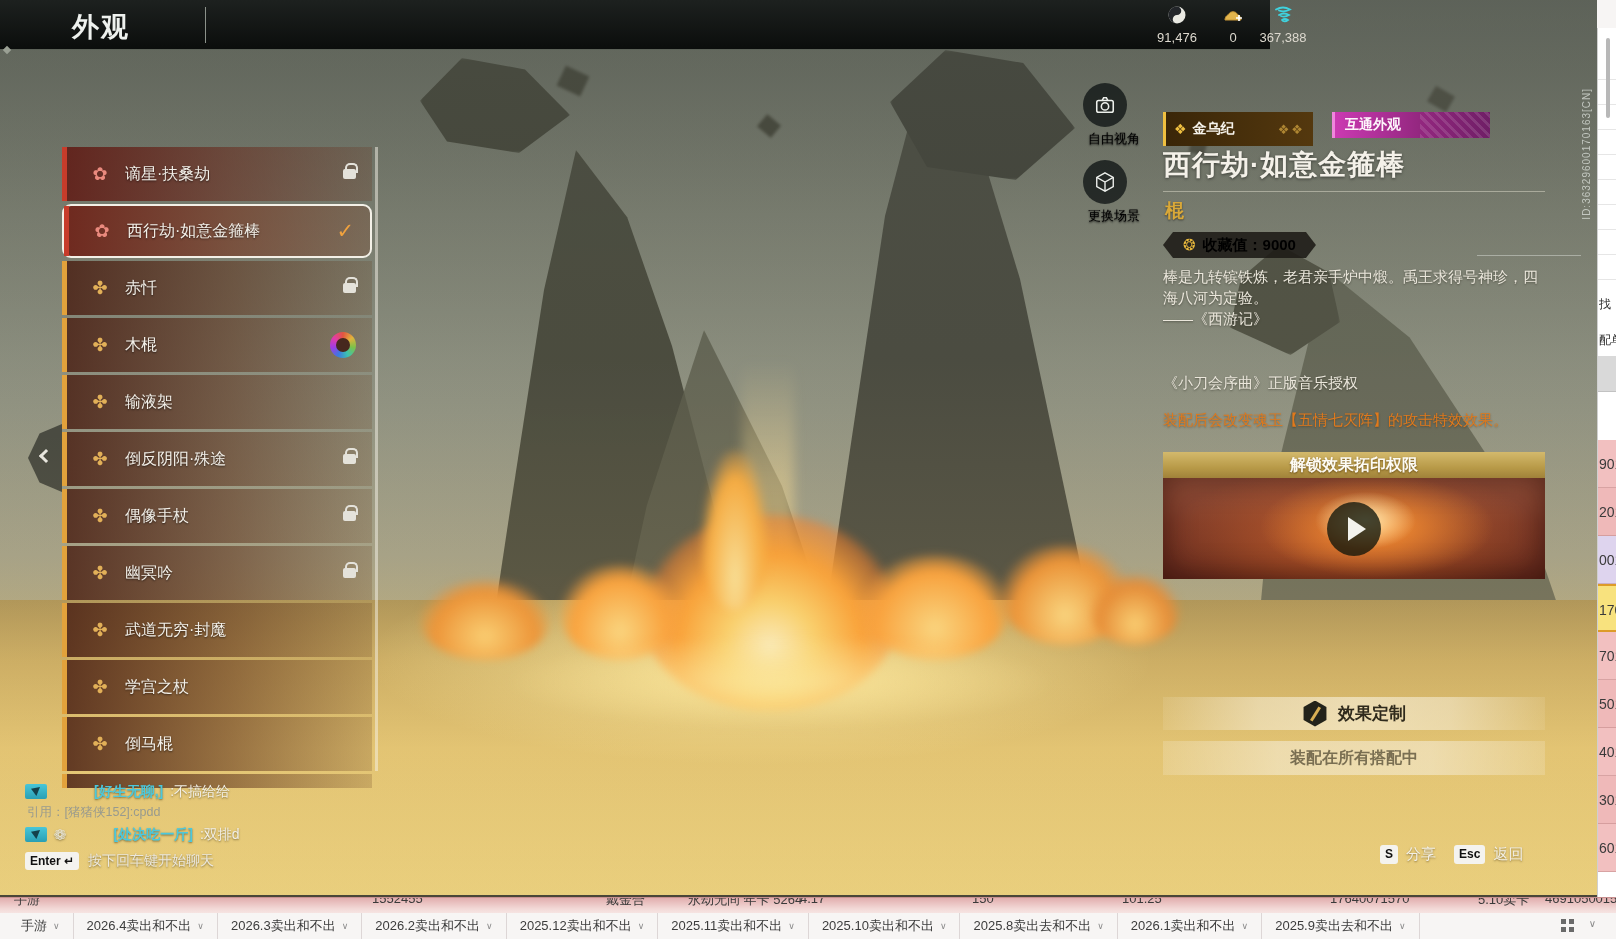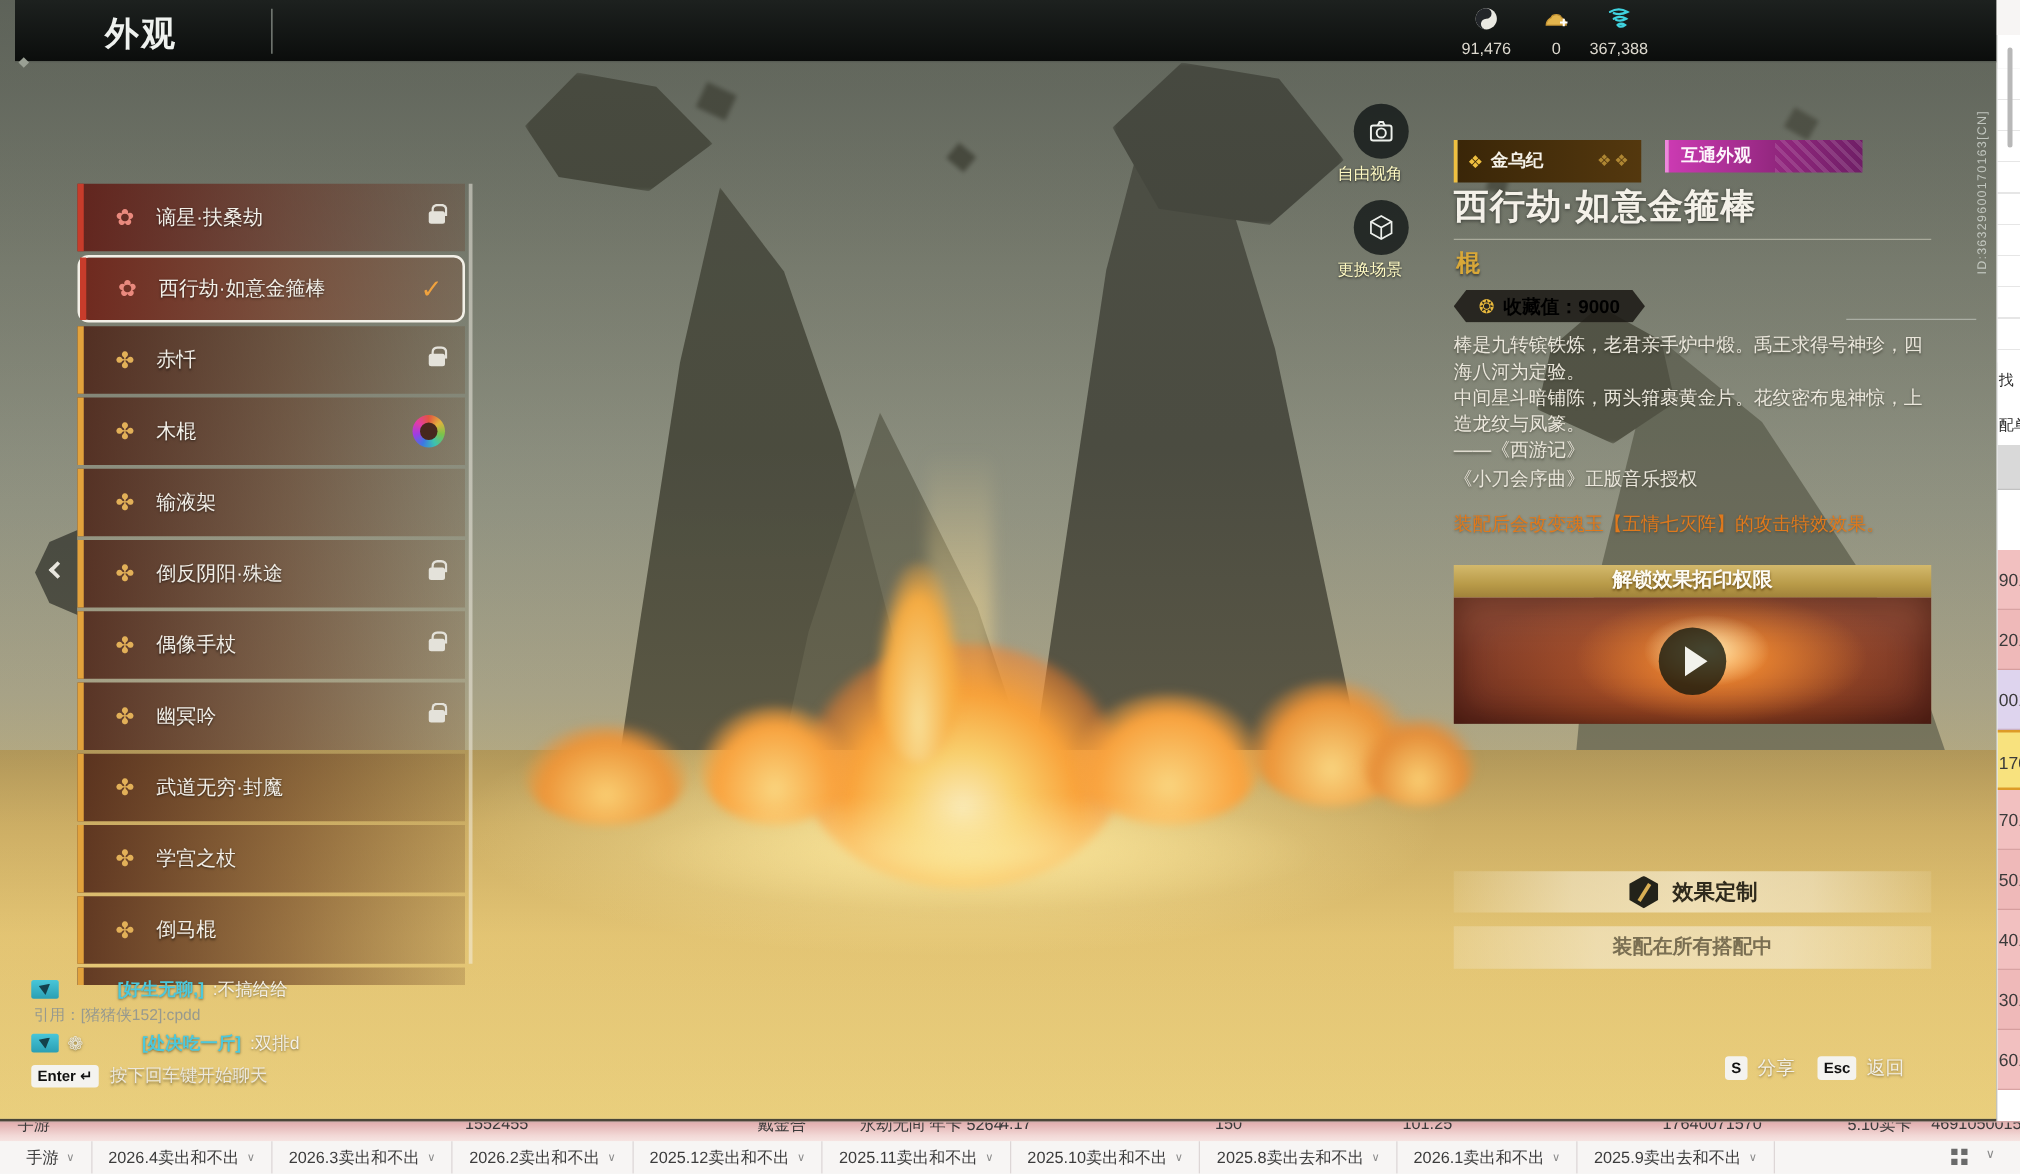--- a/index.html
+++ b/index.html
@@ -45,32 +45,32 @@
   .sand{position:absolute;left:0;top:600px;width:100%;height:297px;
         background:radial-gradient(ellipse 560px 150px at 760px 60px,rgba(255,236,160,.85),rgba(255,236,160,0) 70%),
                    linear-gradient(180deg,#a98f52 0%,#c7a85e 20%,#e2c370 50%,#ead07c 100%);}
   .mtn{position:absolute;filter:blur(1.5px);}
   .fire{position:absolute;filter:blur(4px);border-radius:50%;}
   .beam{position:absolute;left:742px;top:360px;width:52px;height:270px;filter:blur(6px);
         background:linear-gradient(180deg,rgba(255,230,160,0),rgba(255,225,150,.45) 45%,rgba(255,215,130,.6));}
   .haze{position:absolute;inset:0;background:linear-gradient(180deg,rgba(90,95,85,.45) 0%,rgba(140,140,115,.12) 40%,rgba(230,200,130,.18) 75%);}
 
   
-  .topbar{position:absolute;left:12px;top:0;width:1597px;height:50px;z-index:40;
+  .topbar{position:absolute;left:0;top:0;width:1270px;height:50px;z-index:40;
           background:linear-gradient(180deg,#1d211f,#0b0d0c);border-bottom:1px solid #5c6158;}
   .topbar .tick{position:absolute;left:4px;top:47px;width:6px;height:6px;background:#9aa094;transform:rotate(45deg);}
   .page-title{position:absolute;left:72px;top:9px;font-size:27px;color:#eef1ee;font-weight:600;letter-spacing:2px;}
   .caret{position:absolute;left:205px;top:7px;width:1px;height:36px;background:#8b918a;}
   .currency{position:absolute;top:5px;width:70px;text-align:center;}
   .currency .val{display:block;margin-top:1px;font-size:13px;color:#ddd9cf;}
 
   
   .cam-btn{position:absolute;left:1083px;width:44px;height:44px;border-radius:50%;
            background:rgba(16,20,21,.78);display:flex;align-items:center;justify-content:center;z-index:20;cursor:pointer;}
-  .cam-label{position:absolute;left:1070px;width:70px;text-align:left;font-size:13px;color:#fef9c3;
+  .cam-label{position:absolute;left:1070px;width:70px;text-align:right;font-size:13px;color:#000000;
              text-shadow:0 1px 2px rgba(0,0,0,.8);z-index:20;}
 
   
   .skin-list{position:absolute;left:62px;top:147px;width:310px;z-index:20;}
   .skin-item{position:relative;height:54px;margin-bottom:3px;display:flex;align-items:center;
              gap:13px;padding:0 16px 0 26px;cursor:pointer;
              background:linear-gradient(90deg,rgba(74,32,20,.85),rgba(92,48,26,.55) 55%,rgba(104,64,32,.22));}
   .skin-item::before{content:"";position:absolute;left:0;top:0;bottom:0;width:5px;background:#e2a23c;}
   .skin-item.tier-red::before{background:#c73c2b;}
   .skin-item.tier-red{background:linear-gradient(90deg,rgba(96,26,20,.88),rgba(104,40,26,.55) 55%,rgba(104,52,30,.25));}
@@ -425,21 +425,20 @@
       </div>
       <div class="d-title">西行劫·如意金箍棒</div>
       <div class="d-divider"></div>
       <div class="d-type">棍</div>
       <div class="d-collect">
         <span class="coin"></span>
         <span class="ctext">收藏值：9000</span>
       </div>
       <div class="d-desc">
         <p>棒是九转镔铁炼，老君亲手炉中煅。禹王求得号神珍，四海八河为定验。</p>
-        <p>中间星斗暗铺陈，两头箝裹黄金片。花纹密布鬼神惊，上造龙纹与凤篆。</p>
         <p>——《西游记》</p>
       </div>
       <div class="d-music">《小刀会序曲》正版音乐授权</div>
       <div class="d-note">装配后会改变魂玉【五情七灭阵】的攻击特效效果。</div>
       <div class="v-header">解锁效果拓印权限</div>
       <div class="v-body">
         <div class="play"></div>
       </div>
       <div class="btn-custom">
         <span class="hex"></span>

